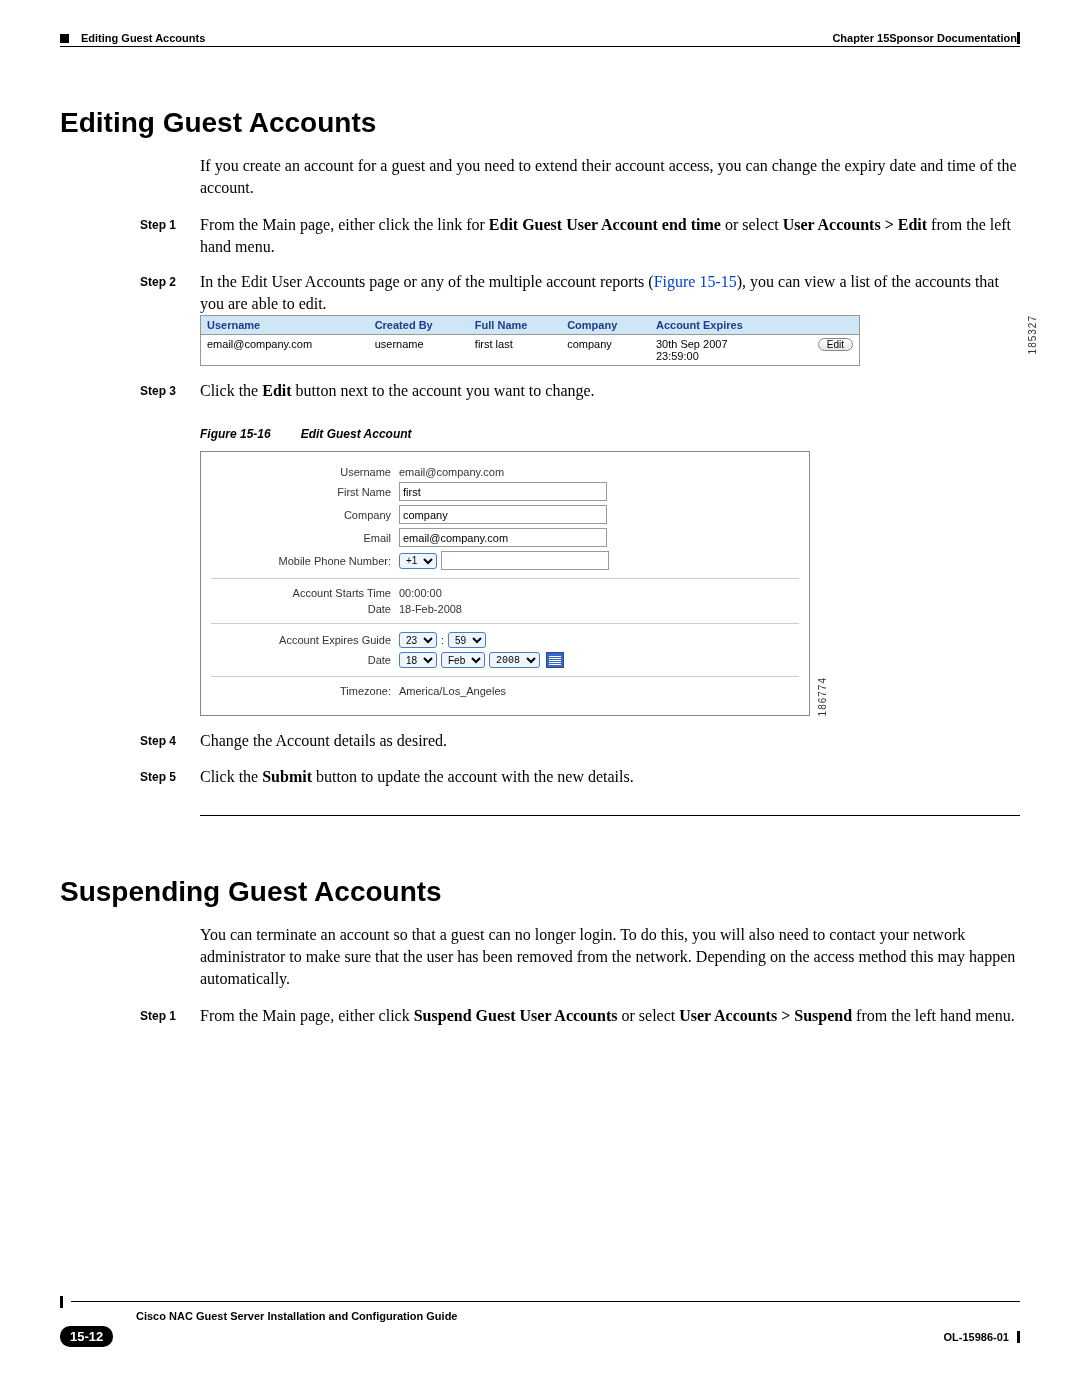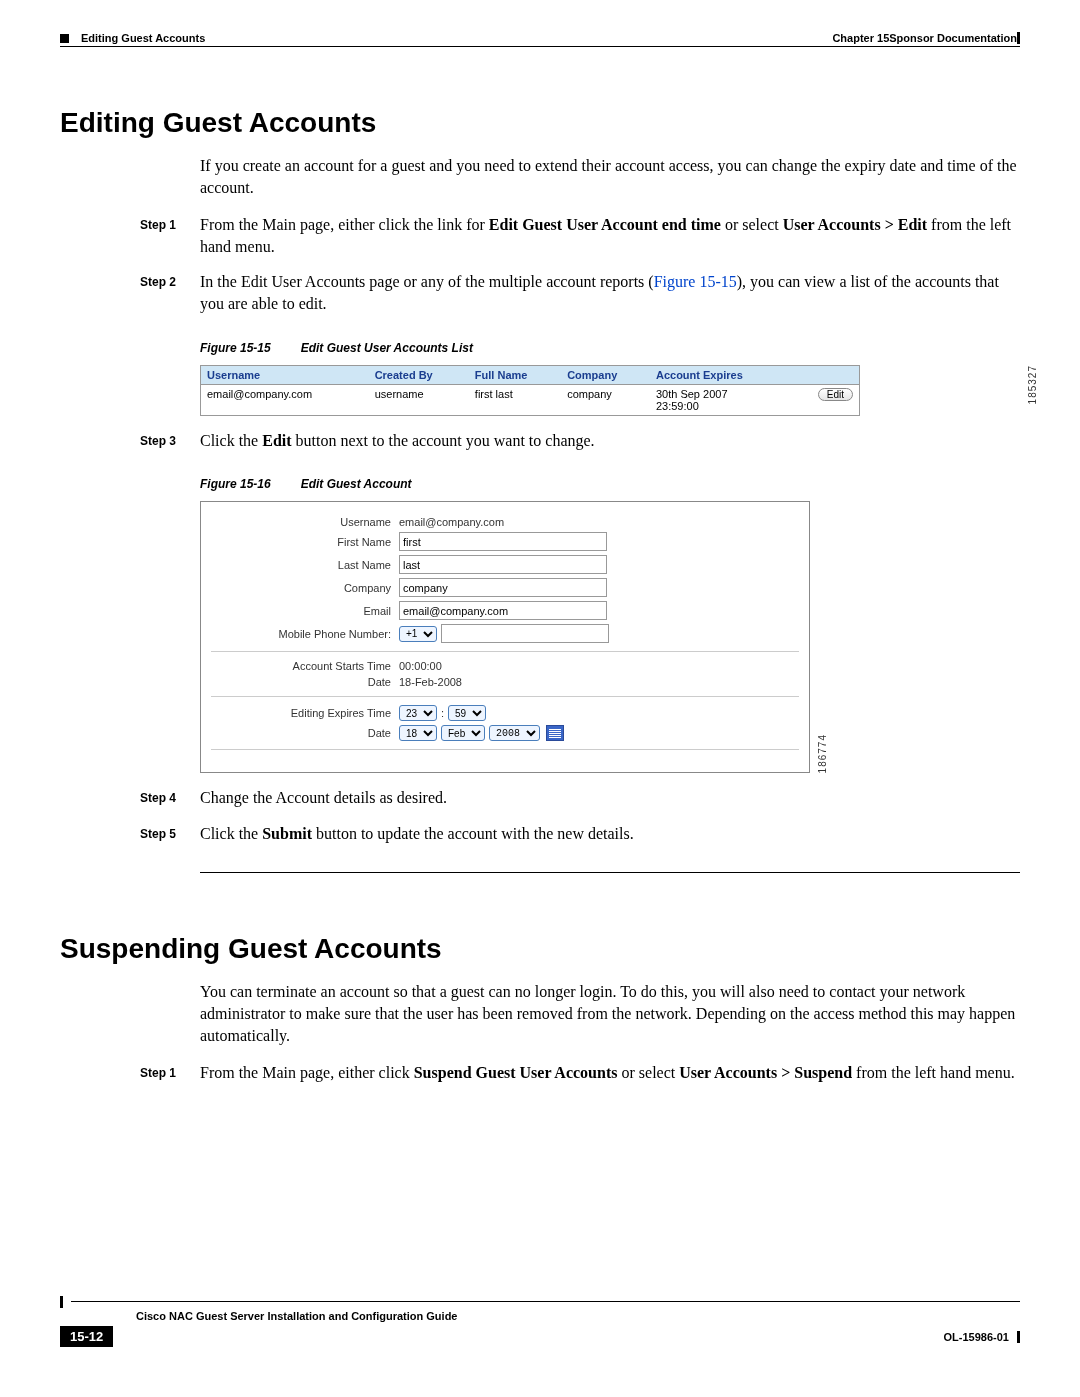--- a/index.html
+++ b/index.html
@@ -231,20 +231,21 @@
     align-items: center;
     margin-top: 4px;
   }
   .page-num-box {
     background: #000;
     color: #fff;
     font-family: Arial, Helvetica, sans-serif;
     font-weight: bold;
     font-size: 13px;
     padding: 3px 10px;
+    border-radius: 10px;
   }
   .doc-id {
     font-family: Arial, Helvetica, sans-serif;
     font-weight: bold;
     font-size: 11px;
     display: flex;
     align-items: center;
     gap: 8px;
   }
 </style>
@@ -276,23 +277,20 @@
     </div>
   </div>
 
   <div class="step-row">
     <div class="step-label">Step 2</div>
     <div class="step-body">
       <span>In the Edit User Accounts page or any of the multiple account reports (</span><span class="fig-link">Figure 15-15</span><span>), you can view a list of the accounts that you are able to edit.</span>
     </div>
   </div>
 
-  <div class="figure-caption">
-    <span class="fignum">Figure 15-15</span><span>Edit Guest User Accounts List</span>
-  </div>
   <div class="figbox1">
     <table class="acct-table">
       <tbody>
           <tr>
         <th>Username</th>
         <th>Created By</th>
         <th>Full Name</th>
         <th>Company</th>
         <th>Account Expires</th>
         <th></th>
@@ -327,24 +325,20 @@
     <div class="form-panel">
       <div class="form-row">
         <span class="lbl">Username</span>
         <span>email@company.com</span>
       </div>
       <div class="form-row">
         <span class="lbl">First Name</span>
         <input type="text" value="first" style="">
       </div>
       <div class="form-row">
-        <span class="lbl">Last Name</span>
-        <input type="text" value="last" style="">
-      </div>
-      <div class="form-row">
         <span class="lbl">Company</span>
         <input type="text" value="company" style="">
       </div>
       <div class="form-row">
         <span class="lbl">Email</span>
         <input type="text" value="email@company.com" style="">
       </div>
       <div class="form-row">
         <span class="lbl">Mobile Phone Number:</span>
         <select class="mini-select"><option>+1</option></select>
@@ -354,33 +348,37 @@
       <div class="form-row">
         <span class="lbl">Account Starts Time</span>
         <span>00:00:00</span>
       </div>
       <div class="form-row">
         <span class="lbl">Date</span>
         <span>18-Feb-2008</span>
       </div>
       <hr class="form-divider">
       <div class="form-row">
-        <span class="lbl">Editing Expires Time</span>
+        <span class="lbl">Account Expires Guide</span>
         <select class="mini-select"><option>23</option></select>
         <span style="margin:0 4px;">:</span>
         <select class="mini-select"><option>59</option></select>
       </div>
       <div class="form-row">
         <span class="lbl">Date</span>
         <select class="mini-select"><option>18</option></select>
         <select class="mini-select" style="margin-left:4px;"><option>Feb</option></select>
         <select class="mini-select" style="margin-left:4px;font-family:Liberation Mono, monospace;"><option>2008</option></select>
         <span class="cal-icon" style="margin-left:6px;"></span>
       </div>
       <hr class="form-divider">
+      <div class="form-row">
+        <span class="lbl">Timezone:</span>
+        <span>America/Los_Angeles</span>
+      </div>
     </div>
     <div class="sidecode" style="bottom:0;top:auto;">186774</div>
   </div>
 
   <div class="step-row">
     <div class="step-label">Step 4</div>
     <div class="step-body">Change the Account details as desired.</div>
   </div>
   <div class="step-row">
     <div class="step-label">Step 5</div>

